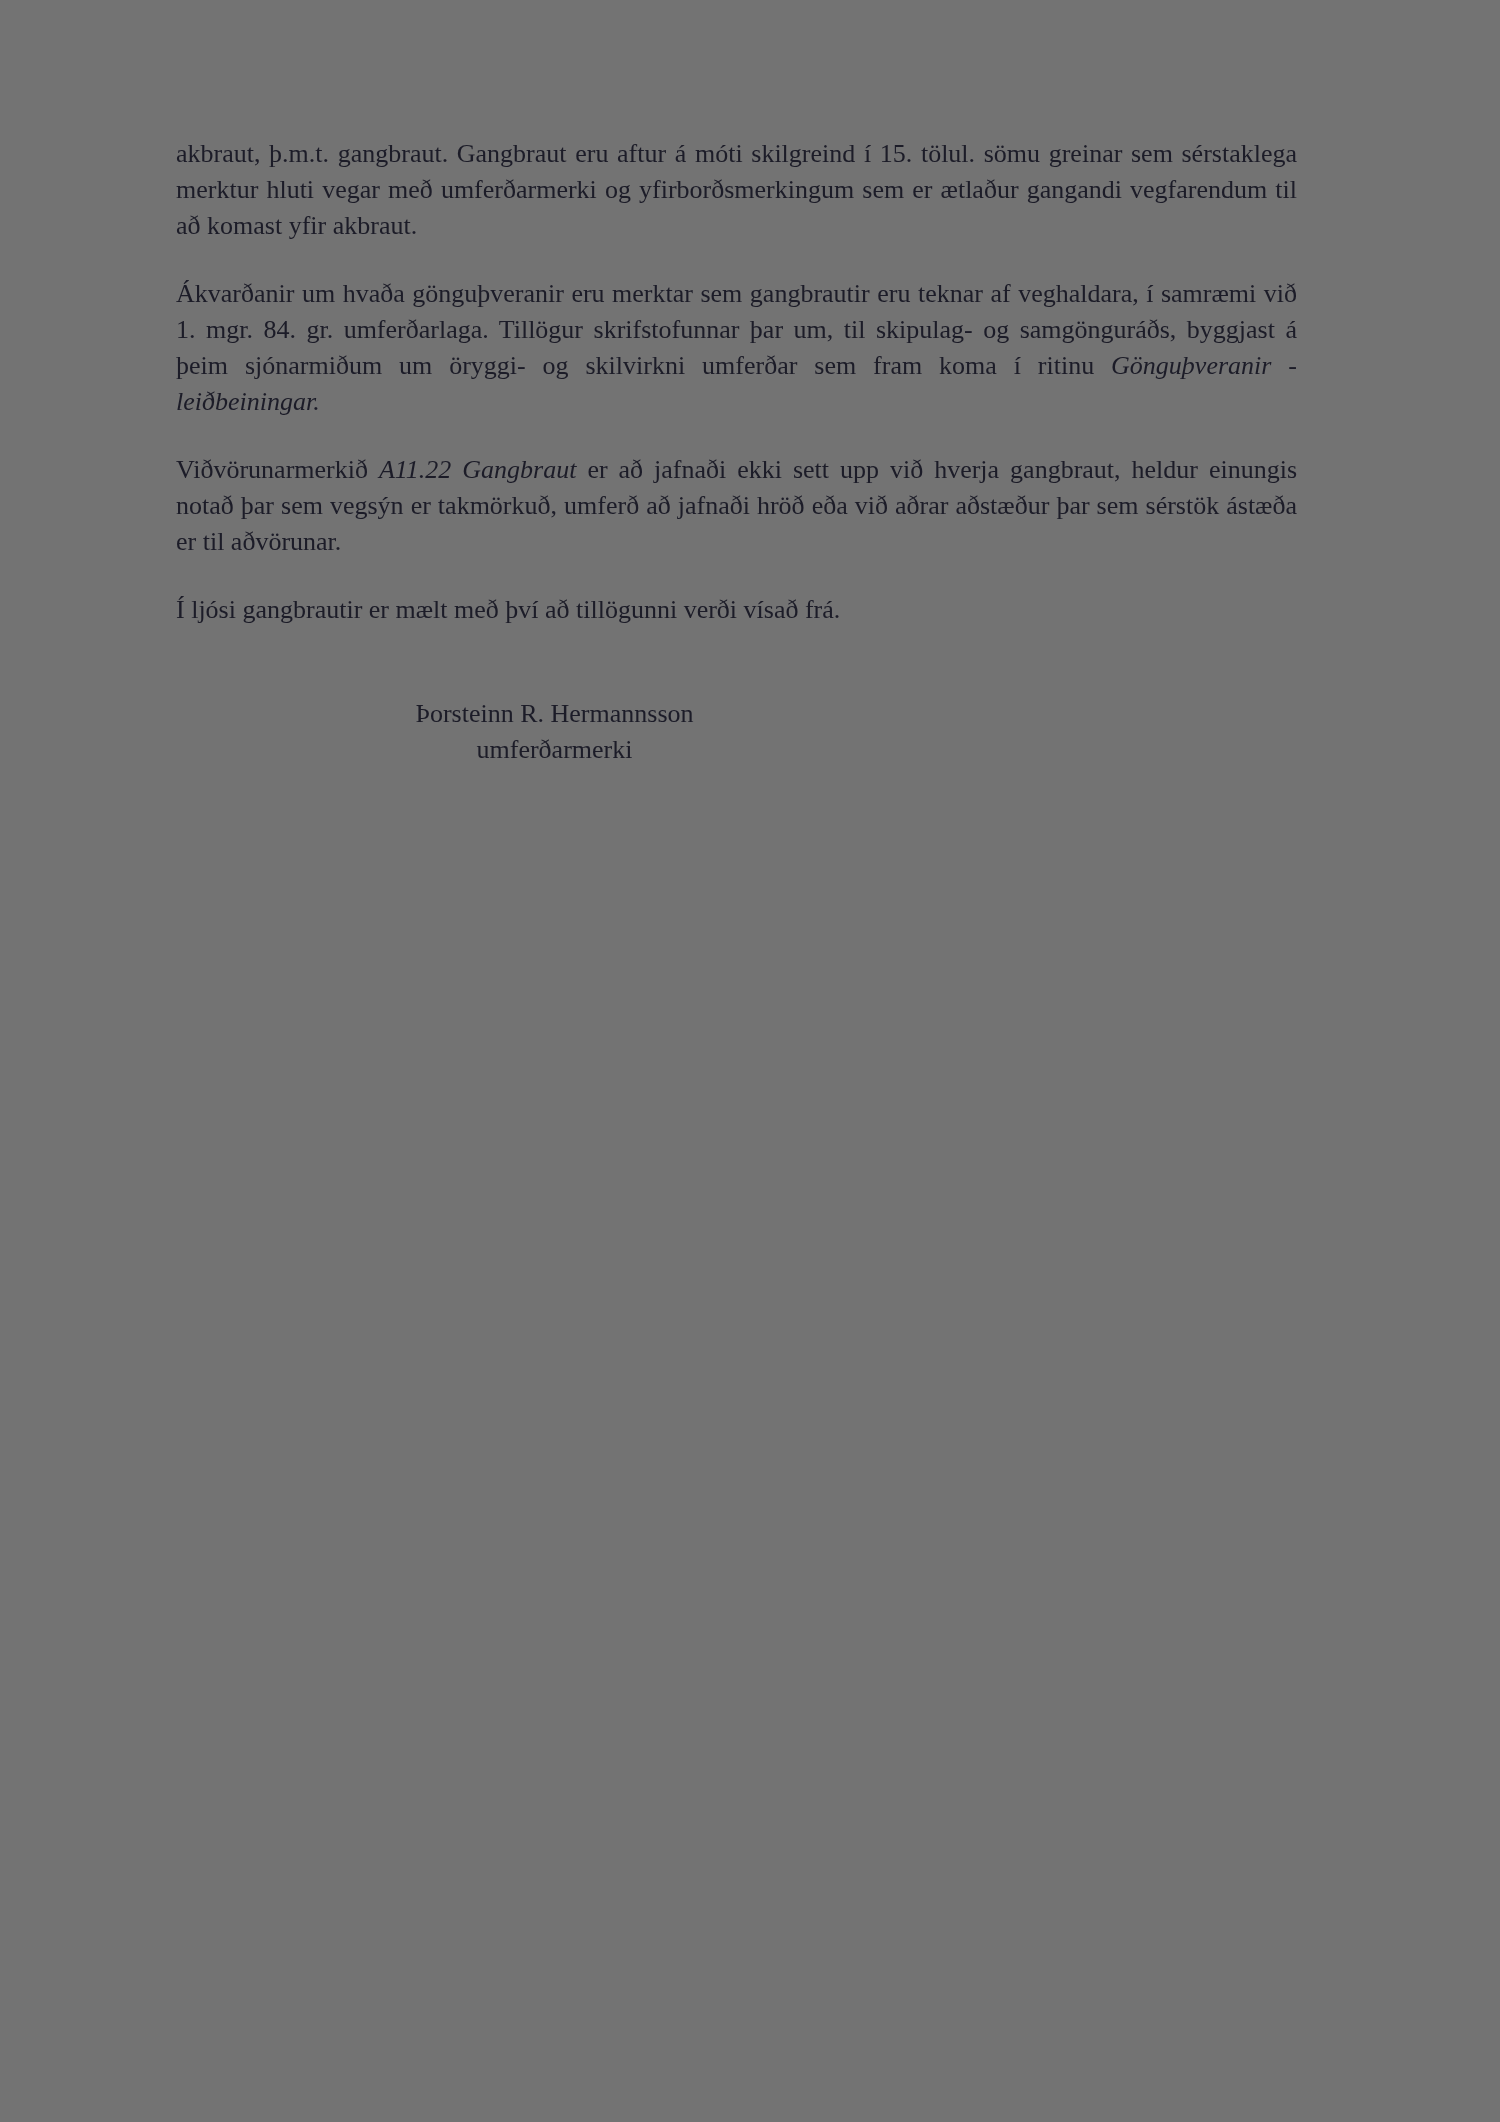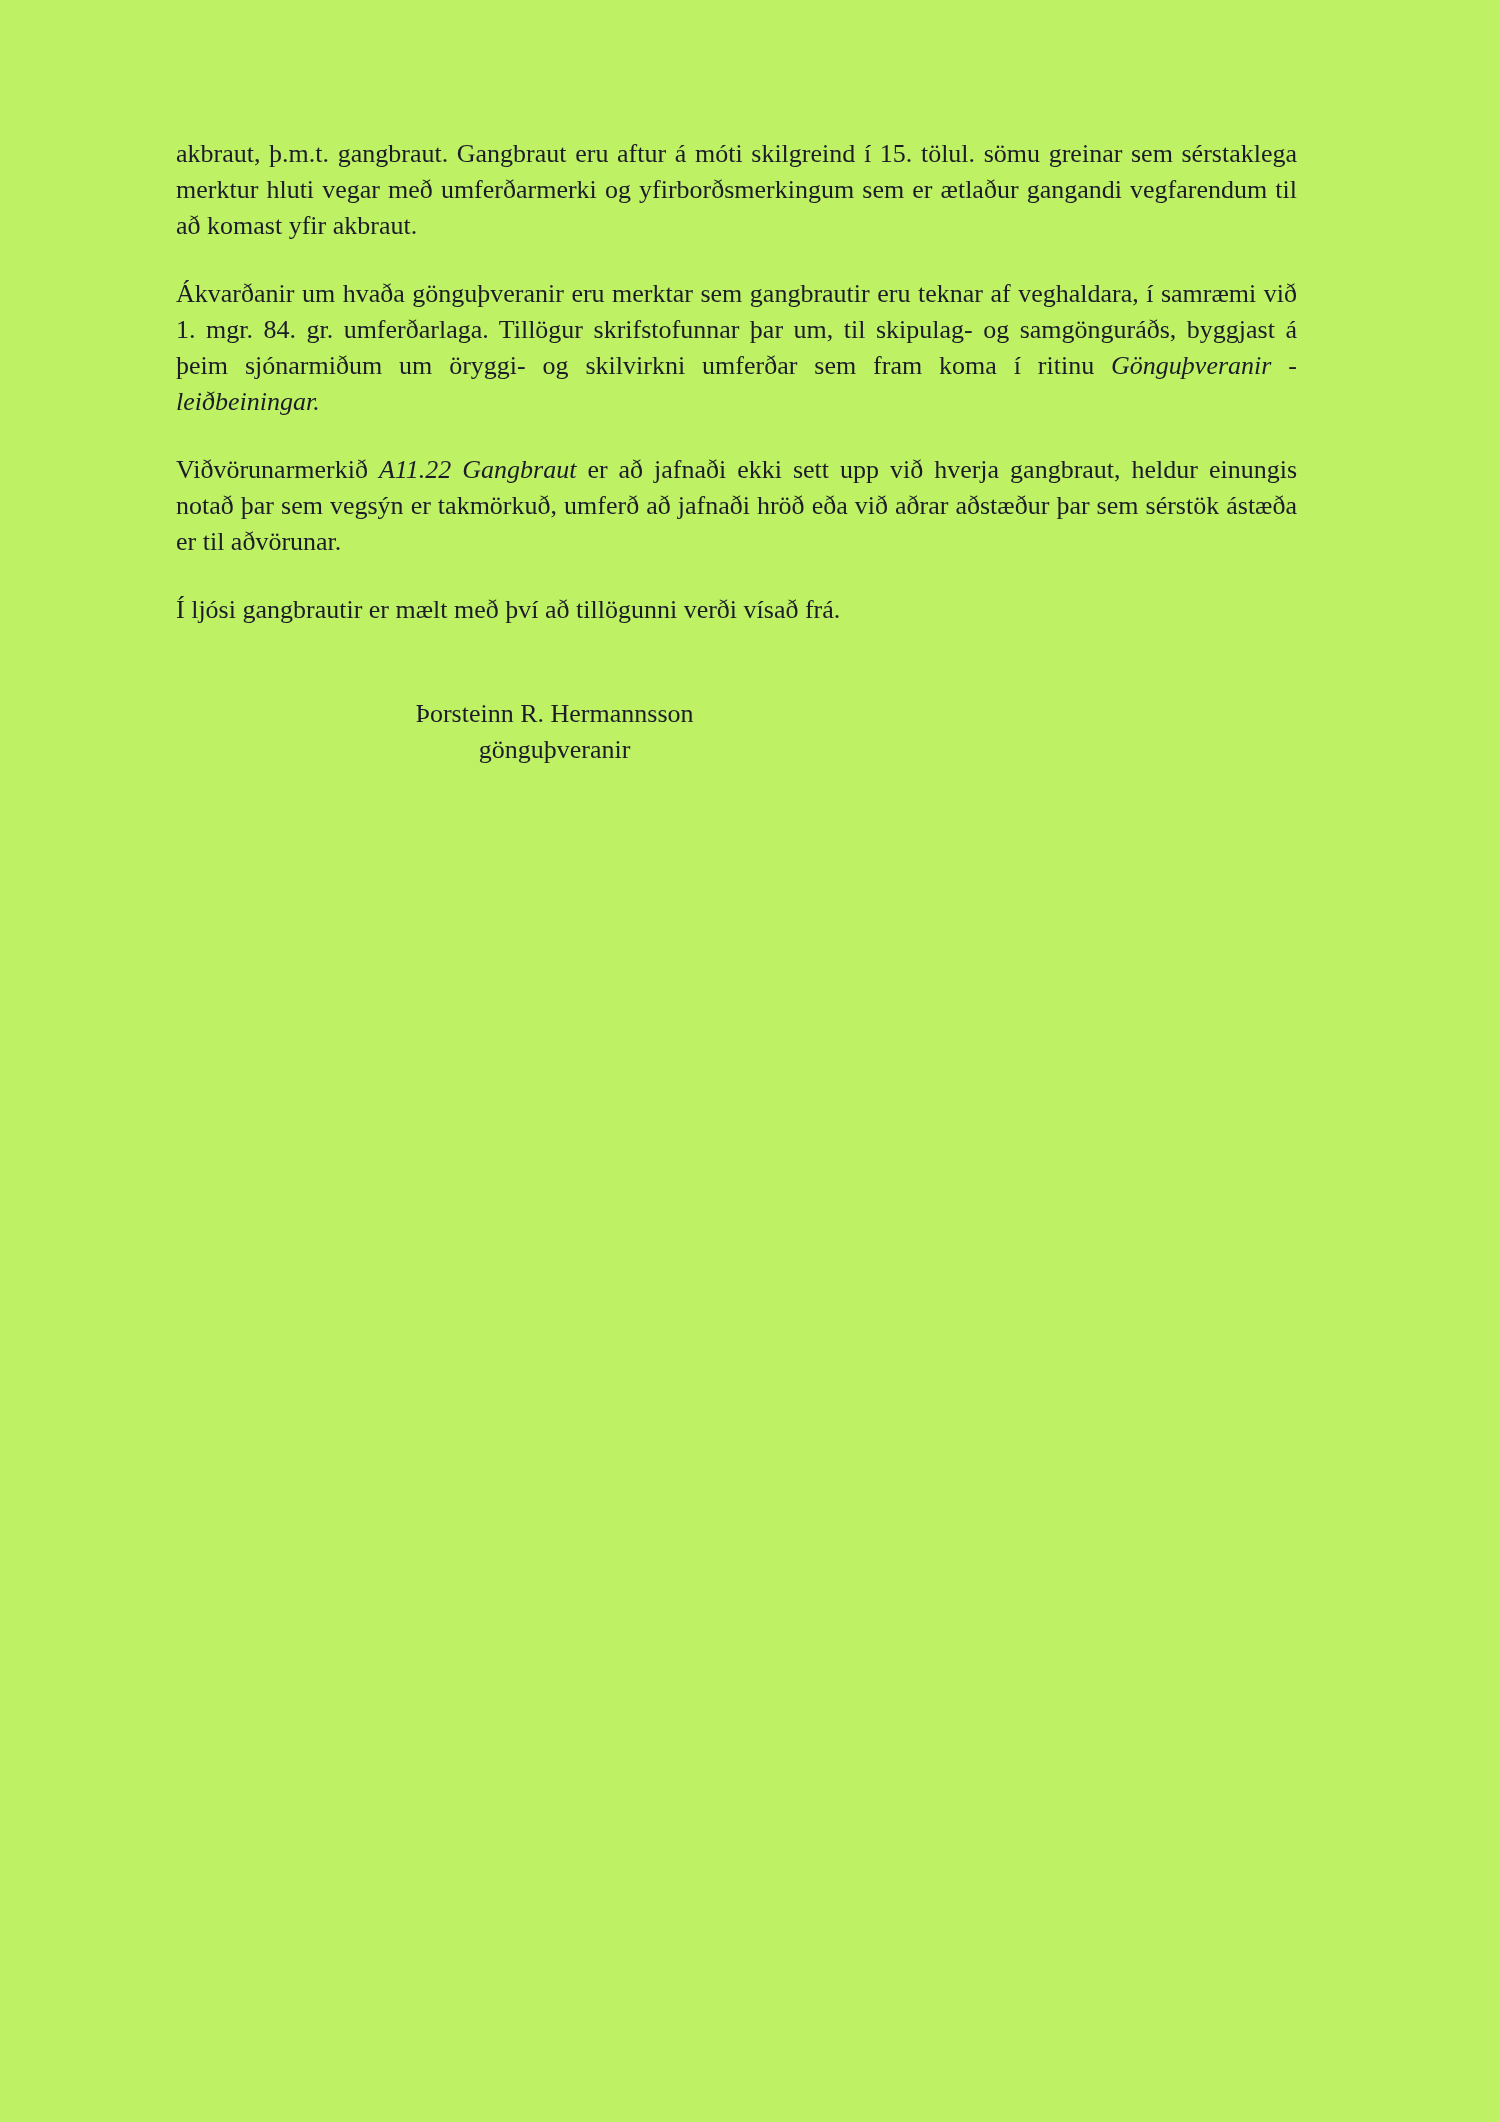--- a/index.html
+++ b/index.html
@@ -4,21 +4,21 @@
 <style>
   html, body {
     margin: 0;
     padding: 0;
     background: #ffffff;
   }
   .page {
     position: relative;
     width: 1500px;
     height: 2122px;
-    background: #bef264;
+    background: #737373;
     box-sizing: border-box;
     padding: 136px 203px 0 176px;
     font-family: "Liberation Serif", serif;
     font-size: 26px;
     line-height: 36px;
     color: #1c1c28;
     overflow: hidden;
   }
   .content {
     width: 100%;
@@ -48,16 +48,16 @@
 <div class="page">
   <div class="content">
     <div id="paragraphs">
         <p class="para"><span>akbraut, þ.m.t. gangbraut. Gangbraut eru aftur á móti skilgreind í 15. tölul. sömu greinar sem sérstaklega merktur hluti vegar með umferðarmerki og yfirborðsmerkingum sem er ætlaður gangandi vegfarendum til að komast yfir akbraut.</span></p>
         <p class="para"><span>Ákvarðanir um hvaða gönguþveranir eru merktar sem gangbrautir eru teknar af veghaldara, í samræmi við 1. mgr. 84. gr. umferðarlaga. Tillögur skrifstofunnar þar um, til skipulag- og samgönguráðs, byggjast á þeim sjónarmiðum um öryggi- og skilvirkni umferðar sem fram koma í ritinu </span><em>Gönguþveranir - leiðbeiningar.</em></p>
         <p class="para"><span>Viðvörunarmerkið </span><em>A11.22 Gangbraut</em><span> er að jafnaði ekki sett upp við hverja gangbraut, heldur einungis notað þar sem vegsýn er takmörkuð, umferð að jafnaði hröð eða við aðrar aðstæður þar sem sérstök ástæða er til aðvörunar.</span></p>
         <p class="para left"><span>Í ljósi gangbrautir er mælt með því að tillögunni verði vísað frá.</span></p>
       </div>
     <div class="signature">
       <div class="sig-line">Þorsteinn R. Hermannsson</div>
-      <div class="sig-line">gönguþveranir</div>
+      <div class="sig-line">umferðarmerki</div>
     </div>
   </div>
 </div>
 
 </body></html>

